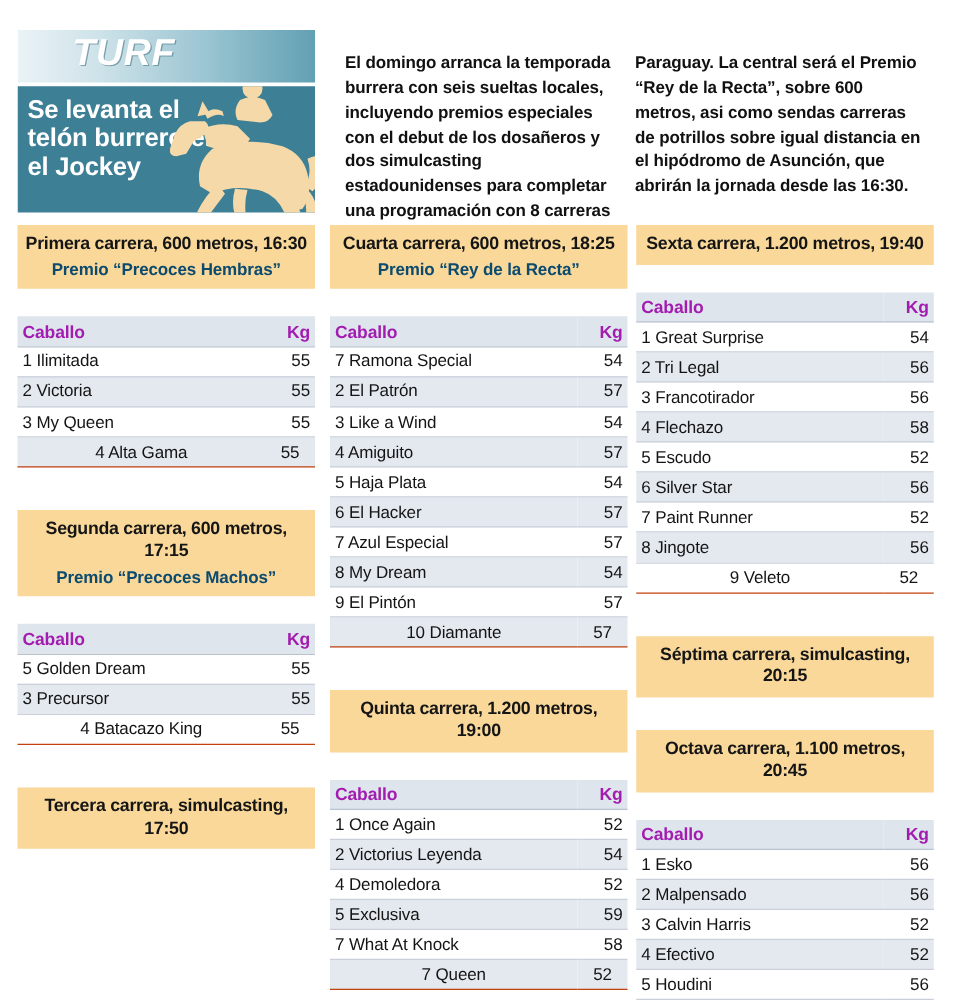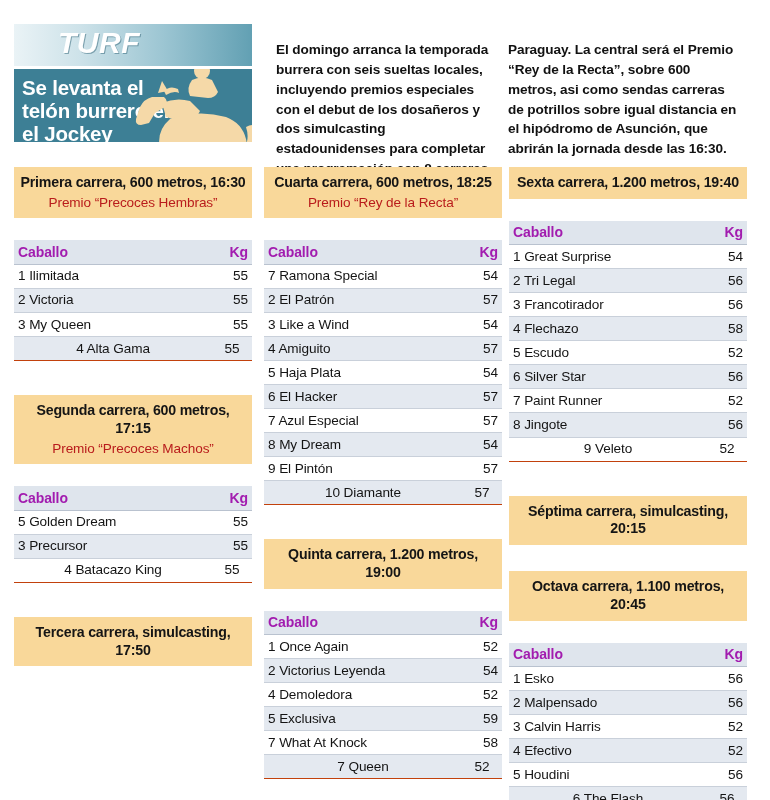--- a/index.html
+++ b/index.html
@@ -8,21 +8,21 @@
     background:#ffffff;
     font-family:"Liberation Sans", sans-serif;
     color:#1a1a1a;
     overflow:hidden;
   }
   .page { position:relative; width:770px; height:800px; padding:0; }
 
   
   .masthead {
     position:absolute; left:14px; top:24px;
-    width:238px; height:118px;
+    width:238px; height:155px;
     overflow:hidden;
   }
   .turf-bar {
     position:relative;
     height:42px;
     background:linear-gradient(to right, #eaf3f6 0%, #cde2e9 28%, #9dc6d3 62%, #62a0b3 100%);
   }
   .turf-bar .turf-text {
     position:absolute; left:44px; top:2px;
     font-size:30px; font-weight:bold; font-style:italic;
@@ -50,38 +50,38 @@
   .intro {
     position:absolute;
     font-size:13.6px; line-height:1.46;
     font-weight:bold; color:#111111;
     letter-spacing:-0.1px;
   }
   .intro-a { left:276px; top:40px; width:218px; }
   .intro-b { left:508px; top:40px; width:232px; }
 
   
-  .col { position:absolute; top:167px; }
+  .col { position:absolute; top:180px; }
   .col-1 { left:14px;  width:238px; }
   .col-2 { left:264px; width:238px; }
   .col-3 { left:509px; width:238px; }
 
   
   .race { width:100%; }
   .banner {
     background:#f9d89a;
     padding:7px 6px 7px 6px;
     text-align:center;
   }
   .banner .b-title {
     font-size:14.2px; font-weight:bold; color:#151515;
     line-height:1.25; letter-spacing:-0.2px;
   }
   .banner .b-sub {
-    font-size:13.6px; font-weight:normal; color:#b91c1c;
+    font-size:13.6px; font-weight:bold; color:#0c4a6e;
     line-height:1.3; margin-top:2px; letter-spacing:-0.1px;
   }
 
   table.runners {
     width:100%; border-collapse:collapse;
     margin-top:22px;
     font-size:13.6px;
   }
   table.runners th, table.runners td {
     padding:3.5px 4px 3.5px 4px;

